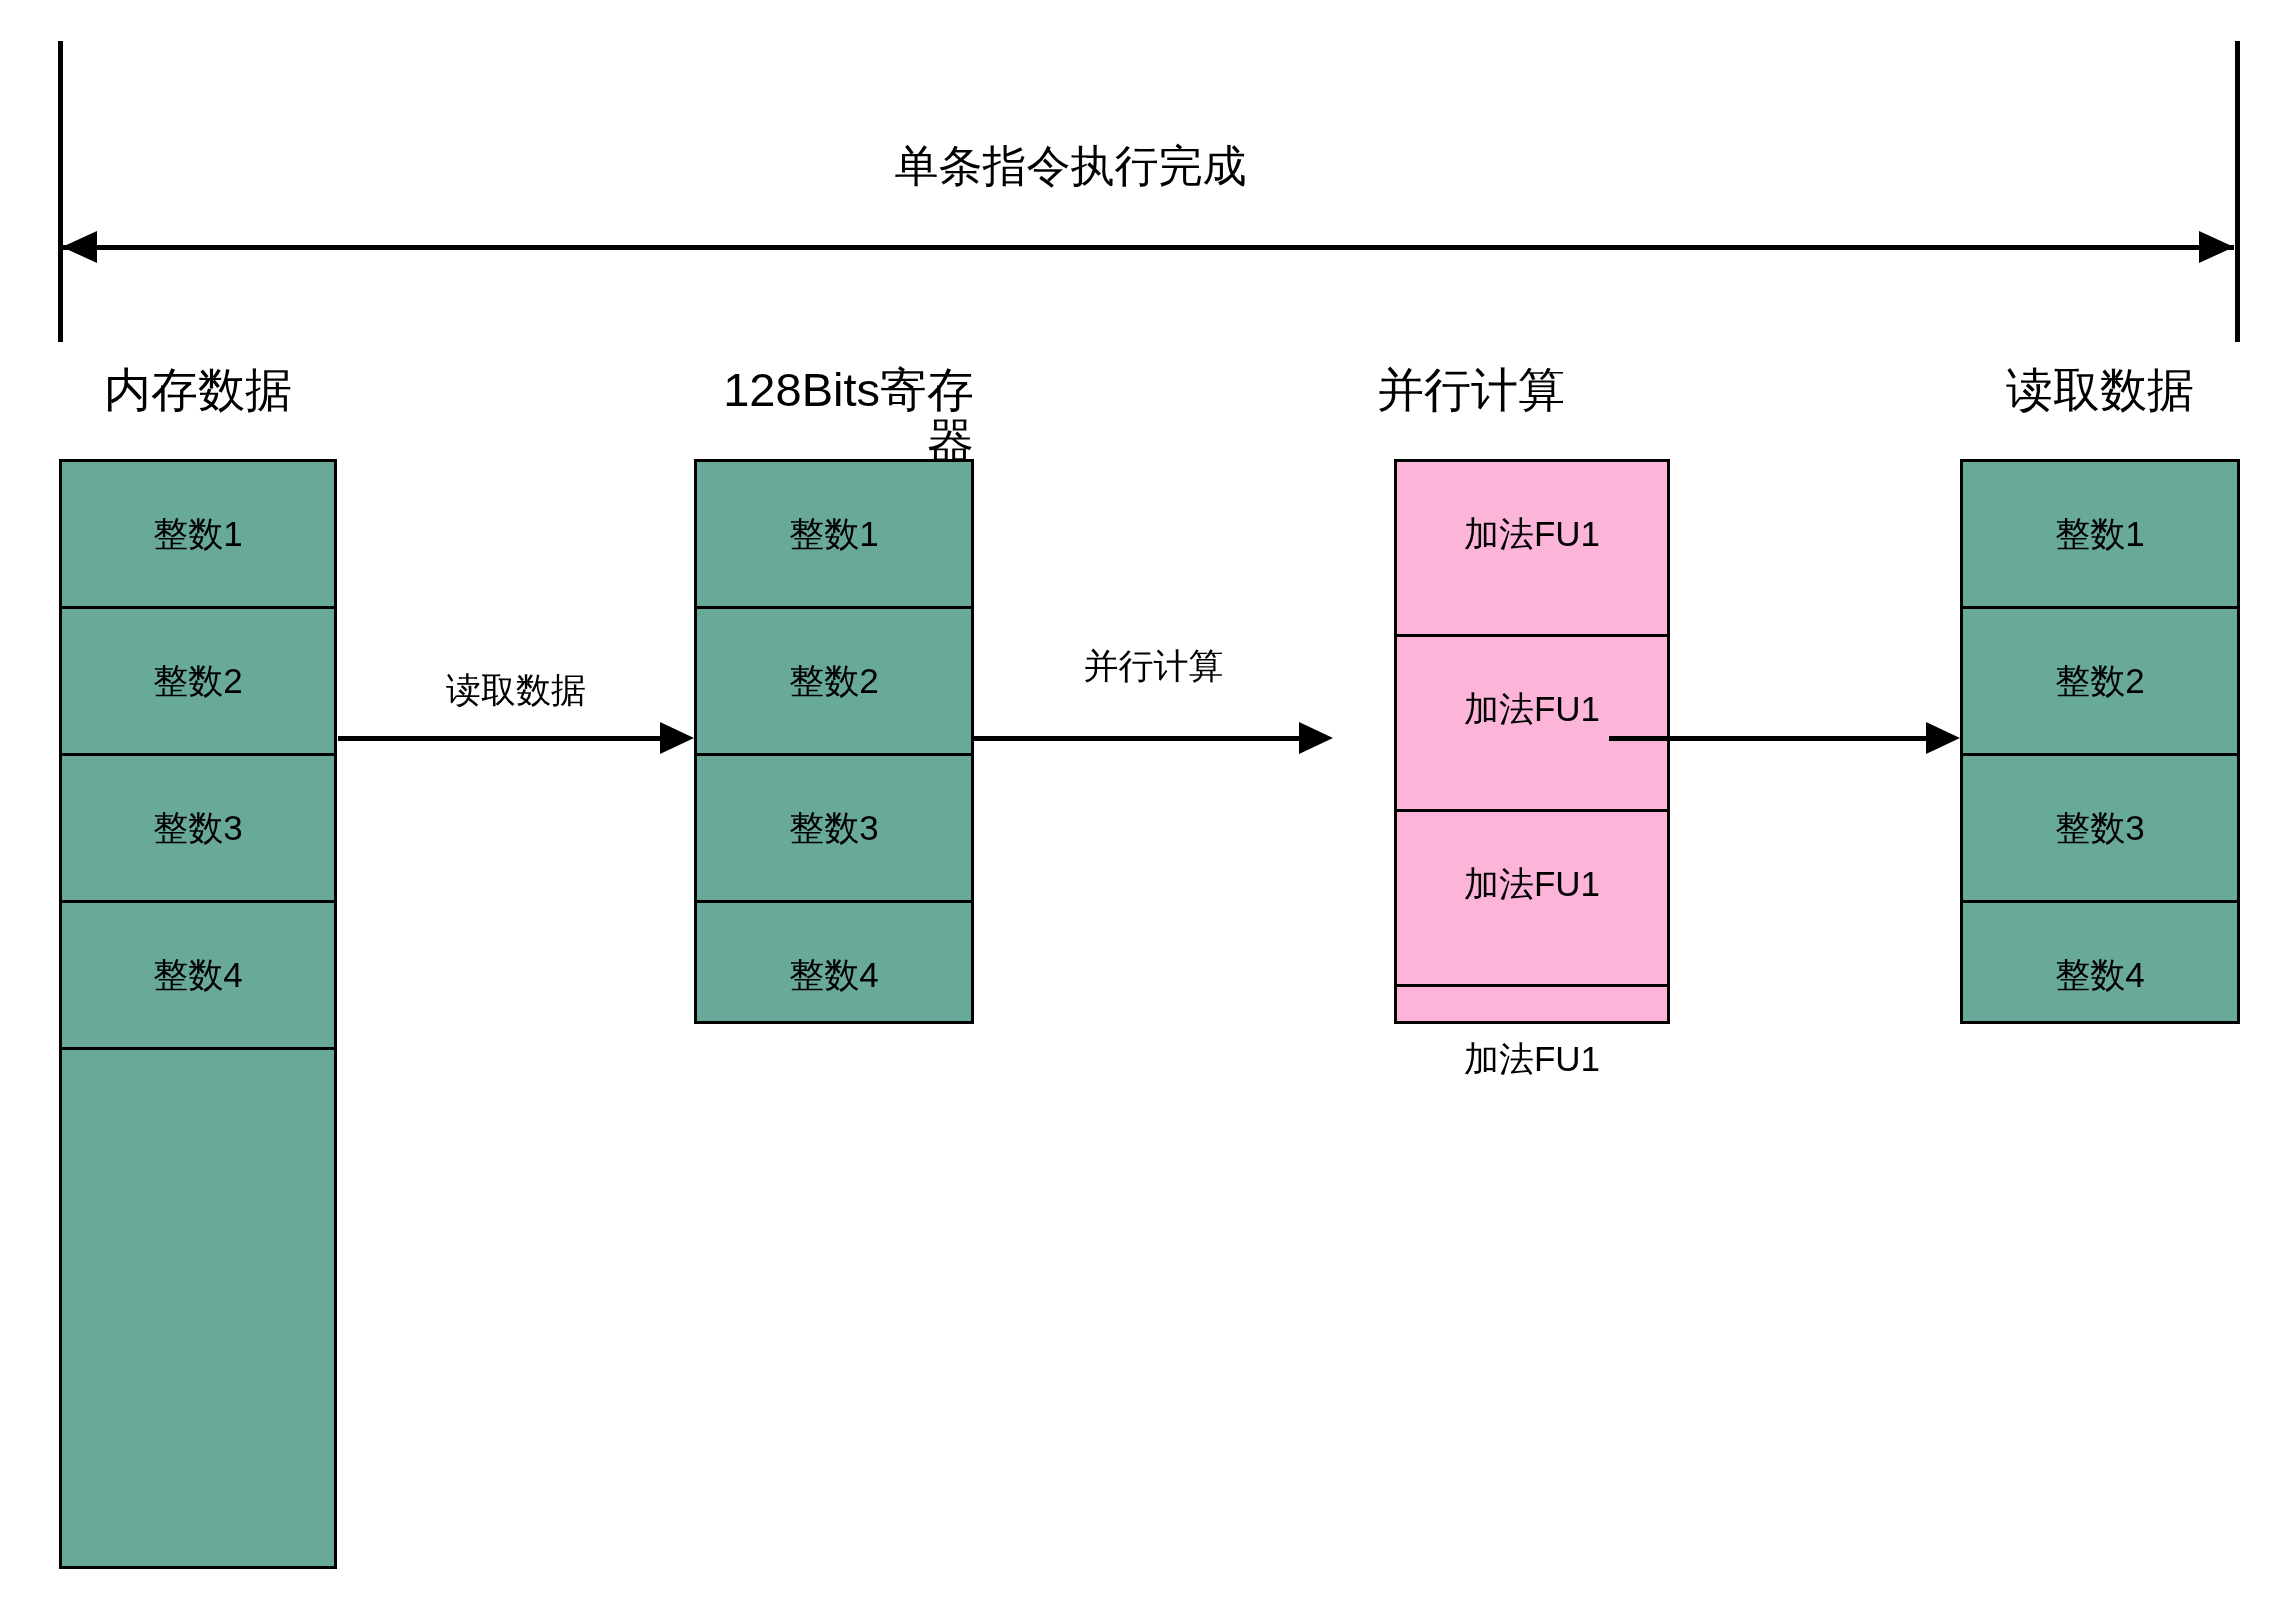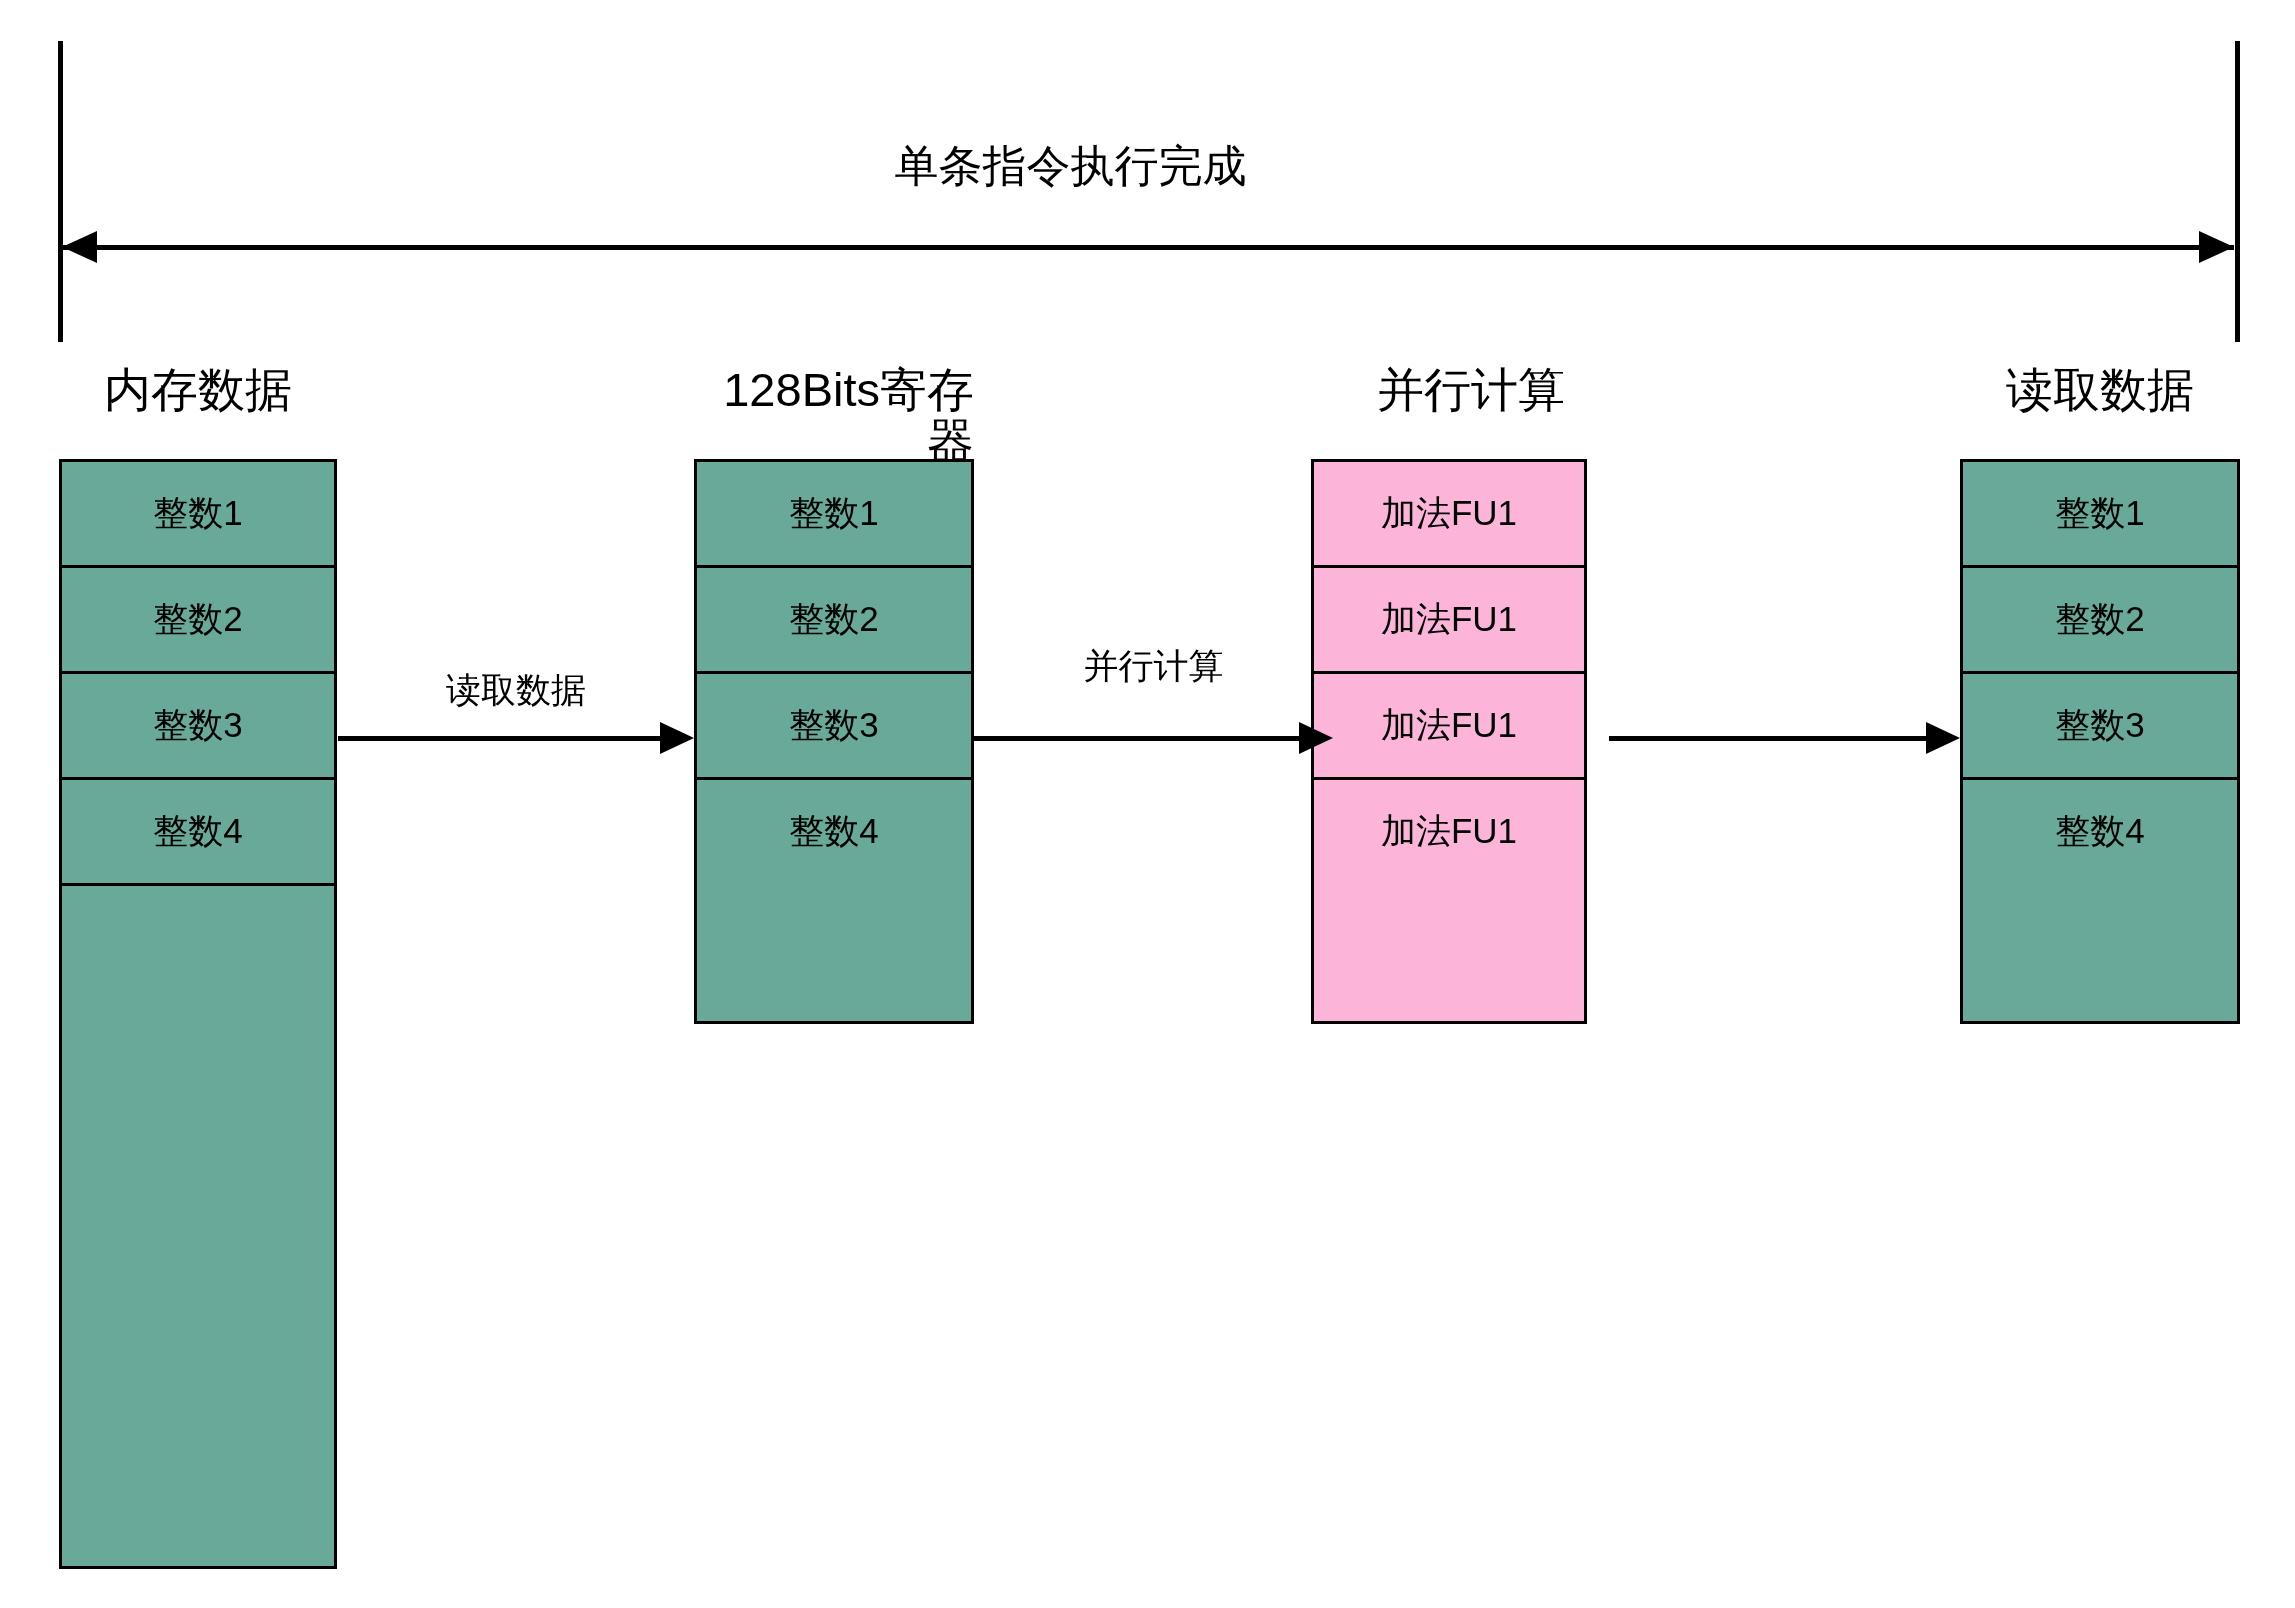--- a/index.html
+++ b/index.html
@@ -82,24 +82,24 @@
     top: 459px;
     box-sizing: border-box;
     border: 3.9px solid var(--line);
     display: flex;
     flex-direction: column;
   }
   .col.green { background: var(--green); }
   .col.pink  { background: var(--pink); }
   .col1 { left: 59px;   width: 278px; height: 1110px; }
   .col2 { left: 694px;  width: 280px; height: 565px; }
-  .col3 { left: 1311px; width: 276px; height: 565px; }
+  .col3 { left: 1394px; width: 276px; height: 565px; gap: 28px; }
   .col4 { left: 1960px; width: 280px; height: 565px; }
   .cell {
-    height: 103px;
+    height: 144px;
     flex: 0 0 auto;
     display: flex;
     align-items: center;
     justify-content: center;
     font-size: 35px;
     font-weight: 500;
   }
   .cell + .cell, .tail-cell {
     border-top: 3.9px solid var(--line);
   }

